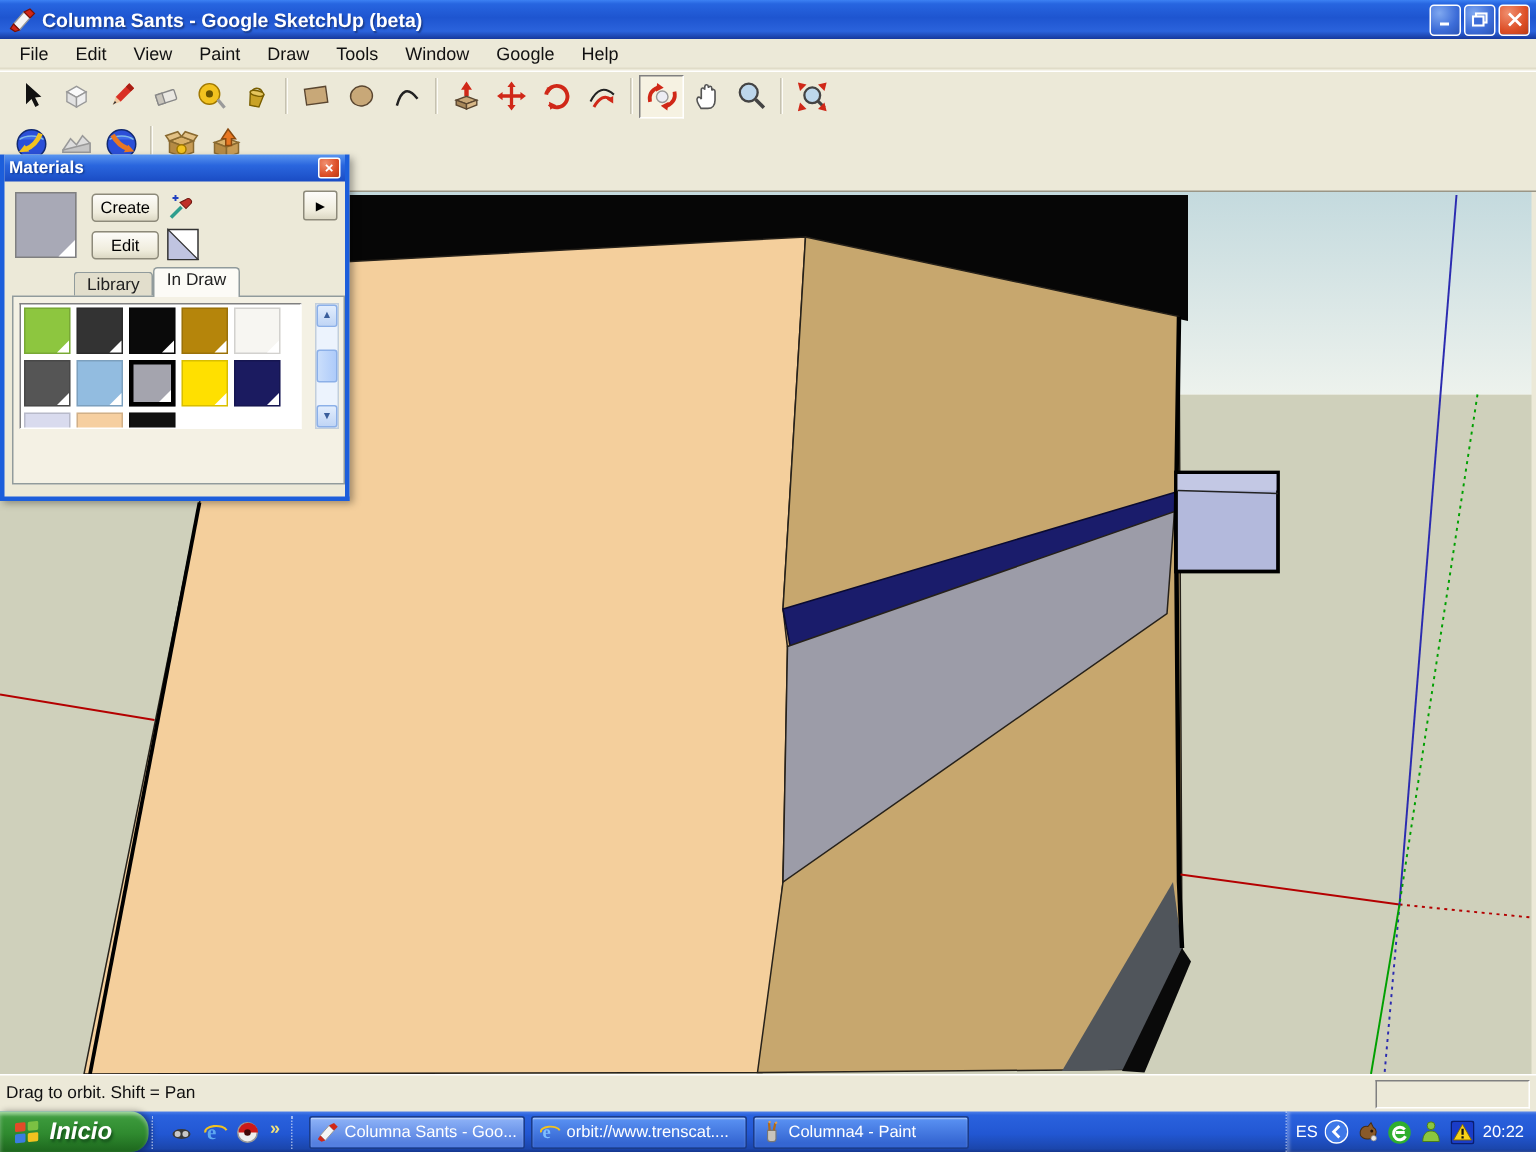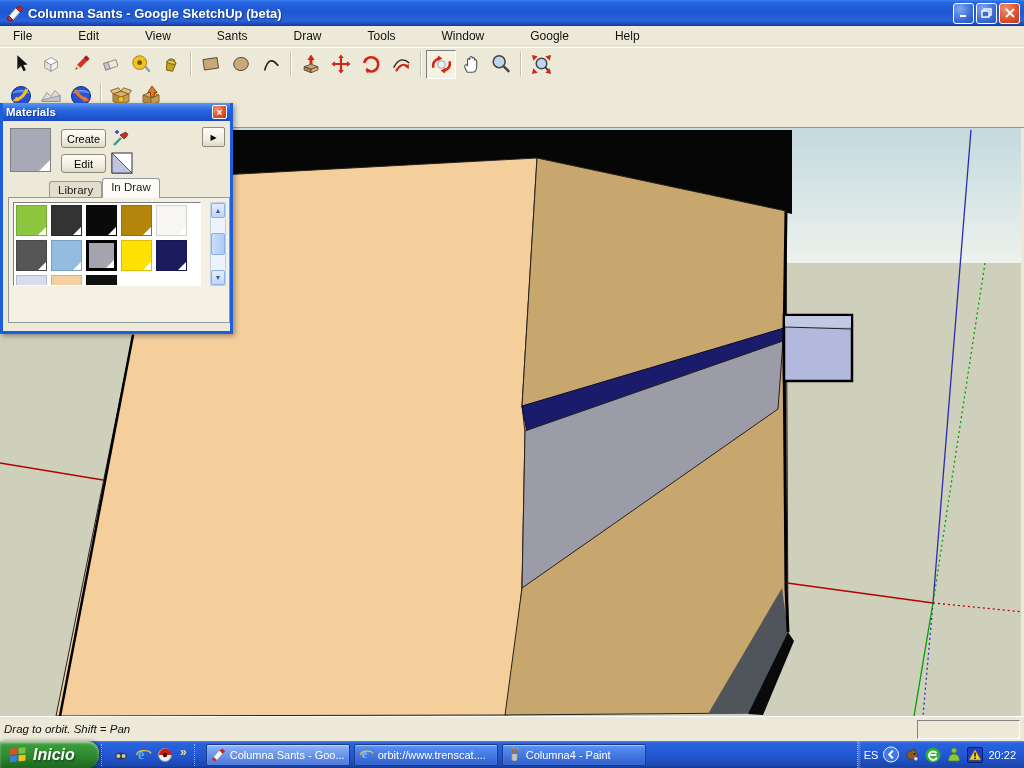--- a/index.html
+++ b/index.html
@@ -13,41 +13,41 @@
   .titlebar .appicon { width:18px; height:18px; margin:0 4px 0 2px; }
   .titlebar .title { color:#fff; font-weight:bold; font-size:13px; text-shadow:1px 1px 1px #1B3C8A; flex:1; }
   .winbtn { width:21px; height:21px; border-radius:3px; margin-left:2px; border:1px solid #fff;
     display:flex; align-items:center; justify-content:center; color:#fff; font-size:11px; font-weight:bold;
     background:radial-gradient(circle at 30% 25%,#7FA8F0,#3C6CD8 60%,#2B55B8); }
   .winbtn.close { background:radial-gradient(circle at 30% 25%,#F09070,#DD4F27 60%,#B93A14); }
   .winbtn svg { display:block; }
 
   
   .menubar { position:absolute; left:0; top:26px; width:1024px; height:20px; background:#ECE9D8;
-    display:flex; align-items:flex-end; padding-left:4px; border-bottom:1px solid #E0DCC8;gap:28px; }
+    display:flex; align-items:flex-end; padding-left:4px; border-bottom:1px solid #E0DCC8; }
   .menuitem { font-size:12px; color:#111; padding:2px 9px; cursor:default; }
 
   
   .toolbararea { position:absolute; left:0; top:47px; width:1024px; height:81px; background:#ECE9D8;
     border-bottom:1px solid #9A9686; }
   .trow { display:flex; align-items:center; padding-left:6px; }
   .trow1 { height:33px; border-top:1px solid #fff; }
   .trow2 { height:31px; }
   .tcell { width:30px; height:29px; display:flex; align-items:center; justify-content:center; }
   .tcell.selected { border:1px solid; border-color:#808080 #fff #fff #808080; background:#F6F2E2; }
   .tsep { width:2px; height:24px; border-left:1px solid #C6C2B0; border-right:1px solid #FDFCF7; margin:0 4px; }
 
   
   .viewport { position:absolute; left:0; top:128px; width:1024px; height:588px; }
   .viewport svg { display:block; }
   .vp-right-edge { position:absolute; right:0; top:128px; width:3px; height:588px; background:#ECE9D8; }
 
   
   .statusbar { position:absolute; left:0; top:716px; width:1024px; height:25px; background:#ECE9D8;
-    border-top:1px solid #fff; display:flex; align-items:center;font-style:italic; }
+    border-top:1px solid #fff; display:flex; align-items:center; }
   .statushint { font-size:11.5px; color:#111; padding-left:4px; flex:1; }
   .vcb { width:103px; height:19px; margin-right:4px; border:1px solid; border-color:#808080 #fff #fff #808080; background:#ECE9D8; }
 
   
   .materials { position:absolute; left:0; top:103px; width:233px; height:231px; z-index:20;
     background:#ECE9D8; border:3px solid #1C5EDB; border-top:none; box-shadow:2px 2px 5px rgba(0,0,0,.35); }
   .mtitle { height:18px; background:linear-gradient(180deg,#5A96F0 0%,#2A66DE 40%,#1A4CC4 100%);
     display:flex; align-items:center; padding:0 3px; }
   .mtitle .mname { color:#fff; font-weight:bold; font-size:11.5px; flex:1; text-shadow:1px 1px 1px #143C94; }
   .mclose { width:15px; height:14px; border-radius:2px; border:1px solid #fff; color:#fff; font-size:10px; font-weight:bold;
@@ -128,21 +128,21 @@
         <svg width="10" height="10" viewBox="0 0 10 10">
           <path d="M1 1 L9 9 M9 1 L1 9" stroke="#fff" stroke-width="1.8"></path>
         </svg>
       </div>
   </div>
 
   <div class="menubar">
     <span class="menuitem">File</span>
     <span class="menuitem">Edit</span>
     <span class="menuitem">View</span>
-    <span class="menuitem">Sants</span>
+    <span class="menuitem">Paint</span>
     <span class="menuitem">Draw</span>
     <span class="menuitem">Tools</span>
     <span class="menuitem">Window</span>
     <span class="menuitem">Google</span>
     <span class="menuitem">Help</span>
   </div>
 
   <div class="toolbararea">
     <div class="trow trow1">
       <div class="tcell">

